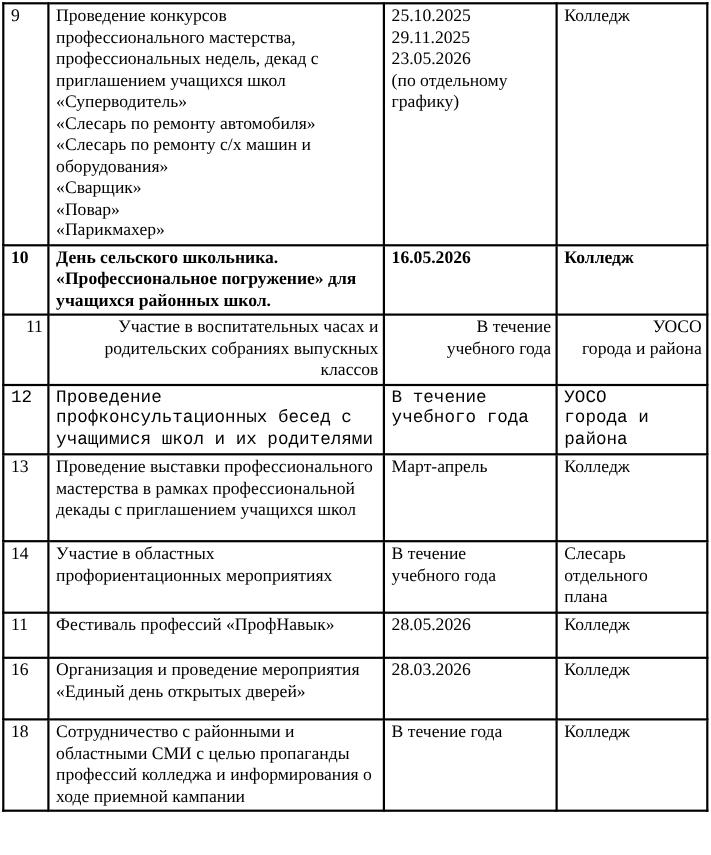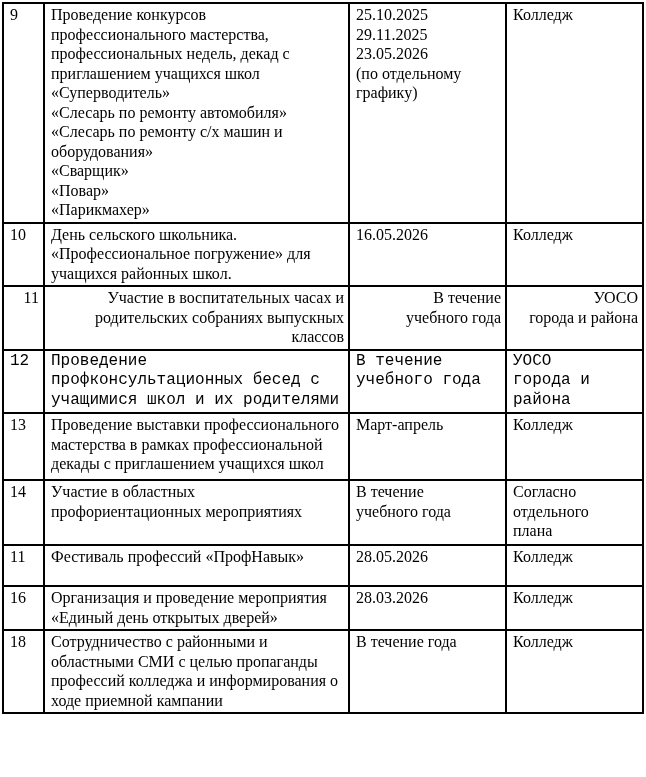--- a/index.html
+++ b/index.html
@@ -30,27 +30,27 @@
     line-height: 19.5px;
     white-space: pre-line;
     overflow: hidden;
   }
   .col-num  { width: 41px;  }
   .col-act  { width: 305px; }
   .col-date { width: 157px; }
   .col-resp { width: 137px; }
 
   tr.r0 { height: 219px; }
-  tr.r1 { height: 60px;  }
+  tr.r1 { height: 60px; font-weight: bold;  }
   tr.r2 { height: 61px; text-align: right;  }
   tr.r3 { height: 60px; font-family: Liberation Mono, monospace;  }
-  tr.r4 { height: 67px;  }
+  tr.r4 { height: 79px;  }
   tr.r5 { height: 65px; padding-left: 47px;  }
   tr.r6 { height: 41px;  }
-  tr.r7 { height: 44px;  }
+  tr.r7 { height: 56px;  }
   tr.r8 { height: 47px;  }
   tr.r9 { height: 80px;  }
 </style>
 </head>
 <body>
 
 <table class="doc-table">
   <colgroup>
     <col class="col-num">
     <col class="col-act">
@@ -100,21 +100,21 @@
       <td>13</td>
       <td>Проведение выставки профессионального мастерства в рамках профессиональной декады с приглашением учащихся школ</td>
       <td>Март-апрель</td>
       <td>Колледж</td>
     </tr>
     <tr class="r5">
       <td>14</td>
       <td>Участие в областных профориентационных мероприятиях</td>
       <td>В течение
 учебного года</td>
-      <td>Согласно
+      <td>Слесарь
 отдельного
 плана</td>
     </tr>
     <tr class="r6">
       <td>11</td>
       <td>Фестиваль профессий «ПрофНавык»</td>
       <td>28.05.2026</td>
       <td>Колледж</td>
     </tr>
     <tr class="r7">

